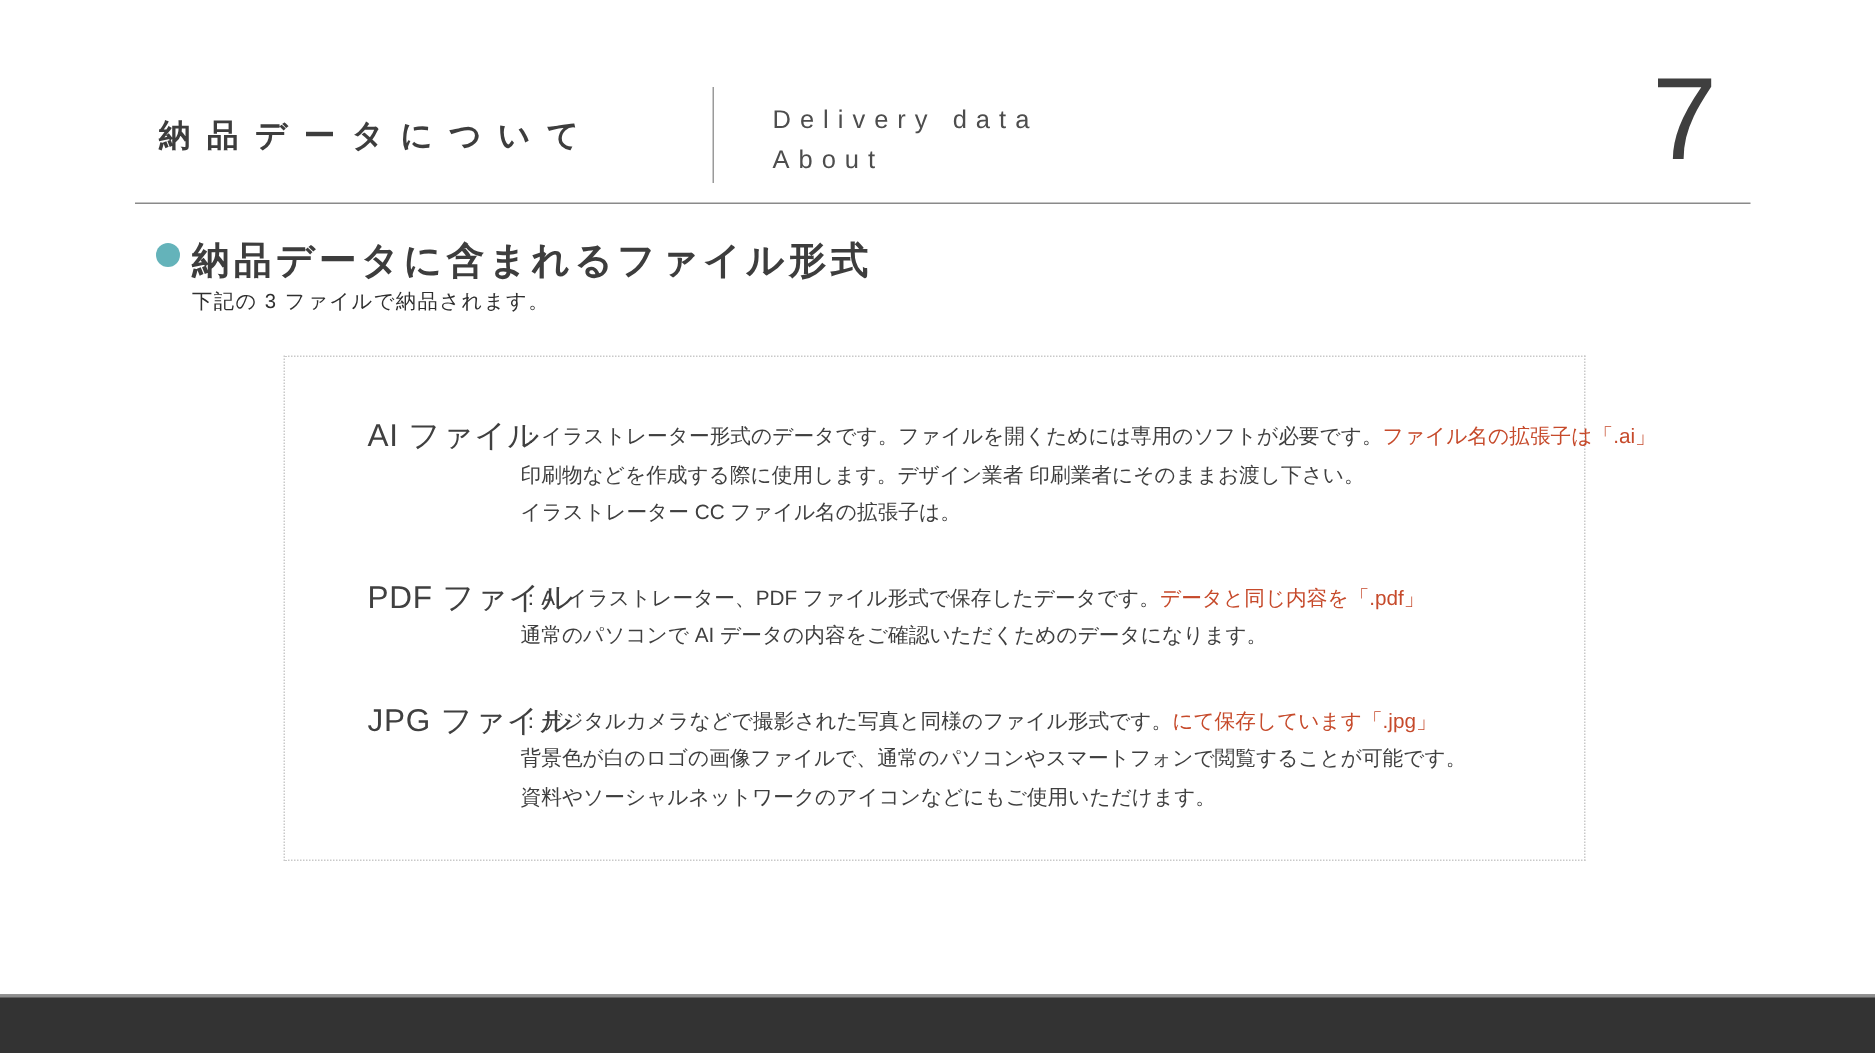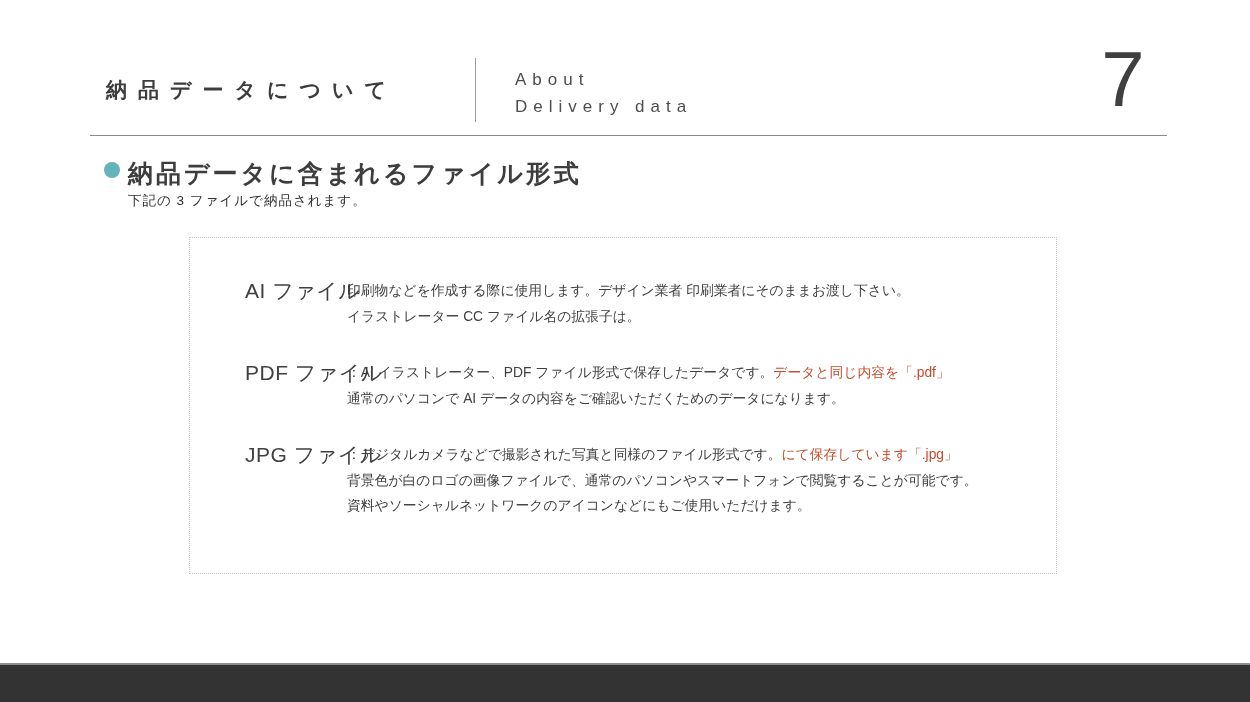--- a/index.html
+++ b/index.html
@@ -75,35 +75,36 @@
     background:#333333;border-top:2px solid #8e8e8e;
     box-sizing:border-box;
   }
 </style>
 </head>
 <body>
 
 <div class="slide-title">納品データについて</div>
 <div class="v-sep"></div>
 <div class="subtitle">
+  <div>Delivery data</div>
   <div>About</div>
-  <div>Delivery data</div>
 </div>
 <div class="page-number">7</div>
 <div class="h-rule"></div>
 
 <div class="section-bullet" style="background: rgb(100, 179, 186);"></div>
 <div class="section-heading">納品データに含まれるファイル形式</div>
 <div class="section-note">下記の 3 ファイルで納品されます。</div>
 
 <div class="file-box">
 
   <div class="file-row">
     <div class="file-label">AI ファイル</div>
     <div class="file-desc">
+      <div><span>：イラストレーター形式のデータです。ファイルを開くためには専用のソフトが必要です。</span><span class="red">ファイル名の拡張子は「.ai」</span></div>
       <div>印刷物などを作成する際に使用します。デザイン業者 印刷業者にそのままお渡し下さい。</div>
       <div>イラストレーター CC ファイル名の拡張子は。</div>
     </div>
   </div>
 
   <div class="file-row">
     <div class="file-label">PDF ファイル</div>
     <div class="file-desc">
       <div><span>：AI イラストレーター、PDF ファイル形式で保存したデータです。</span><span class="red">データと同じ内容を「.pdf」</span></div>
       <div>通常のパソコンで AI データの内容をご確認いただくためのデータになります。</div>

